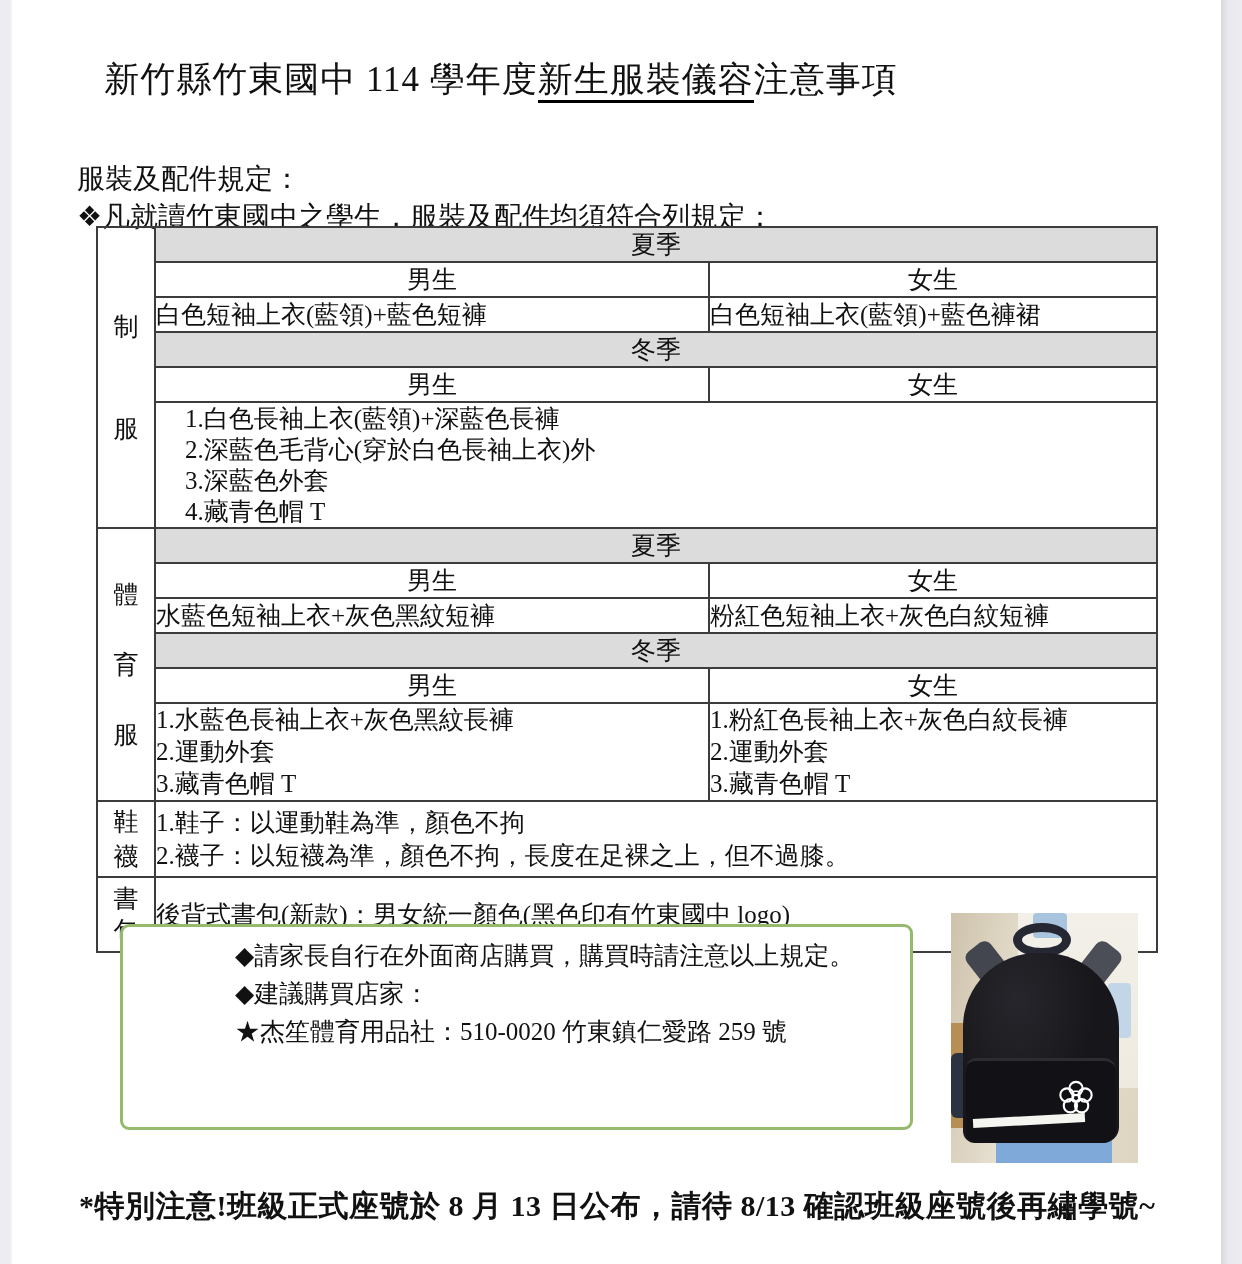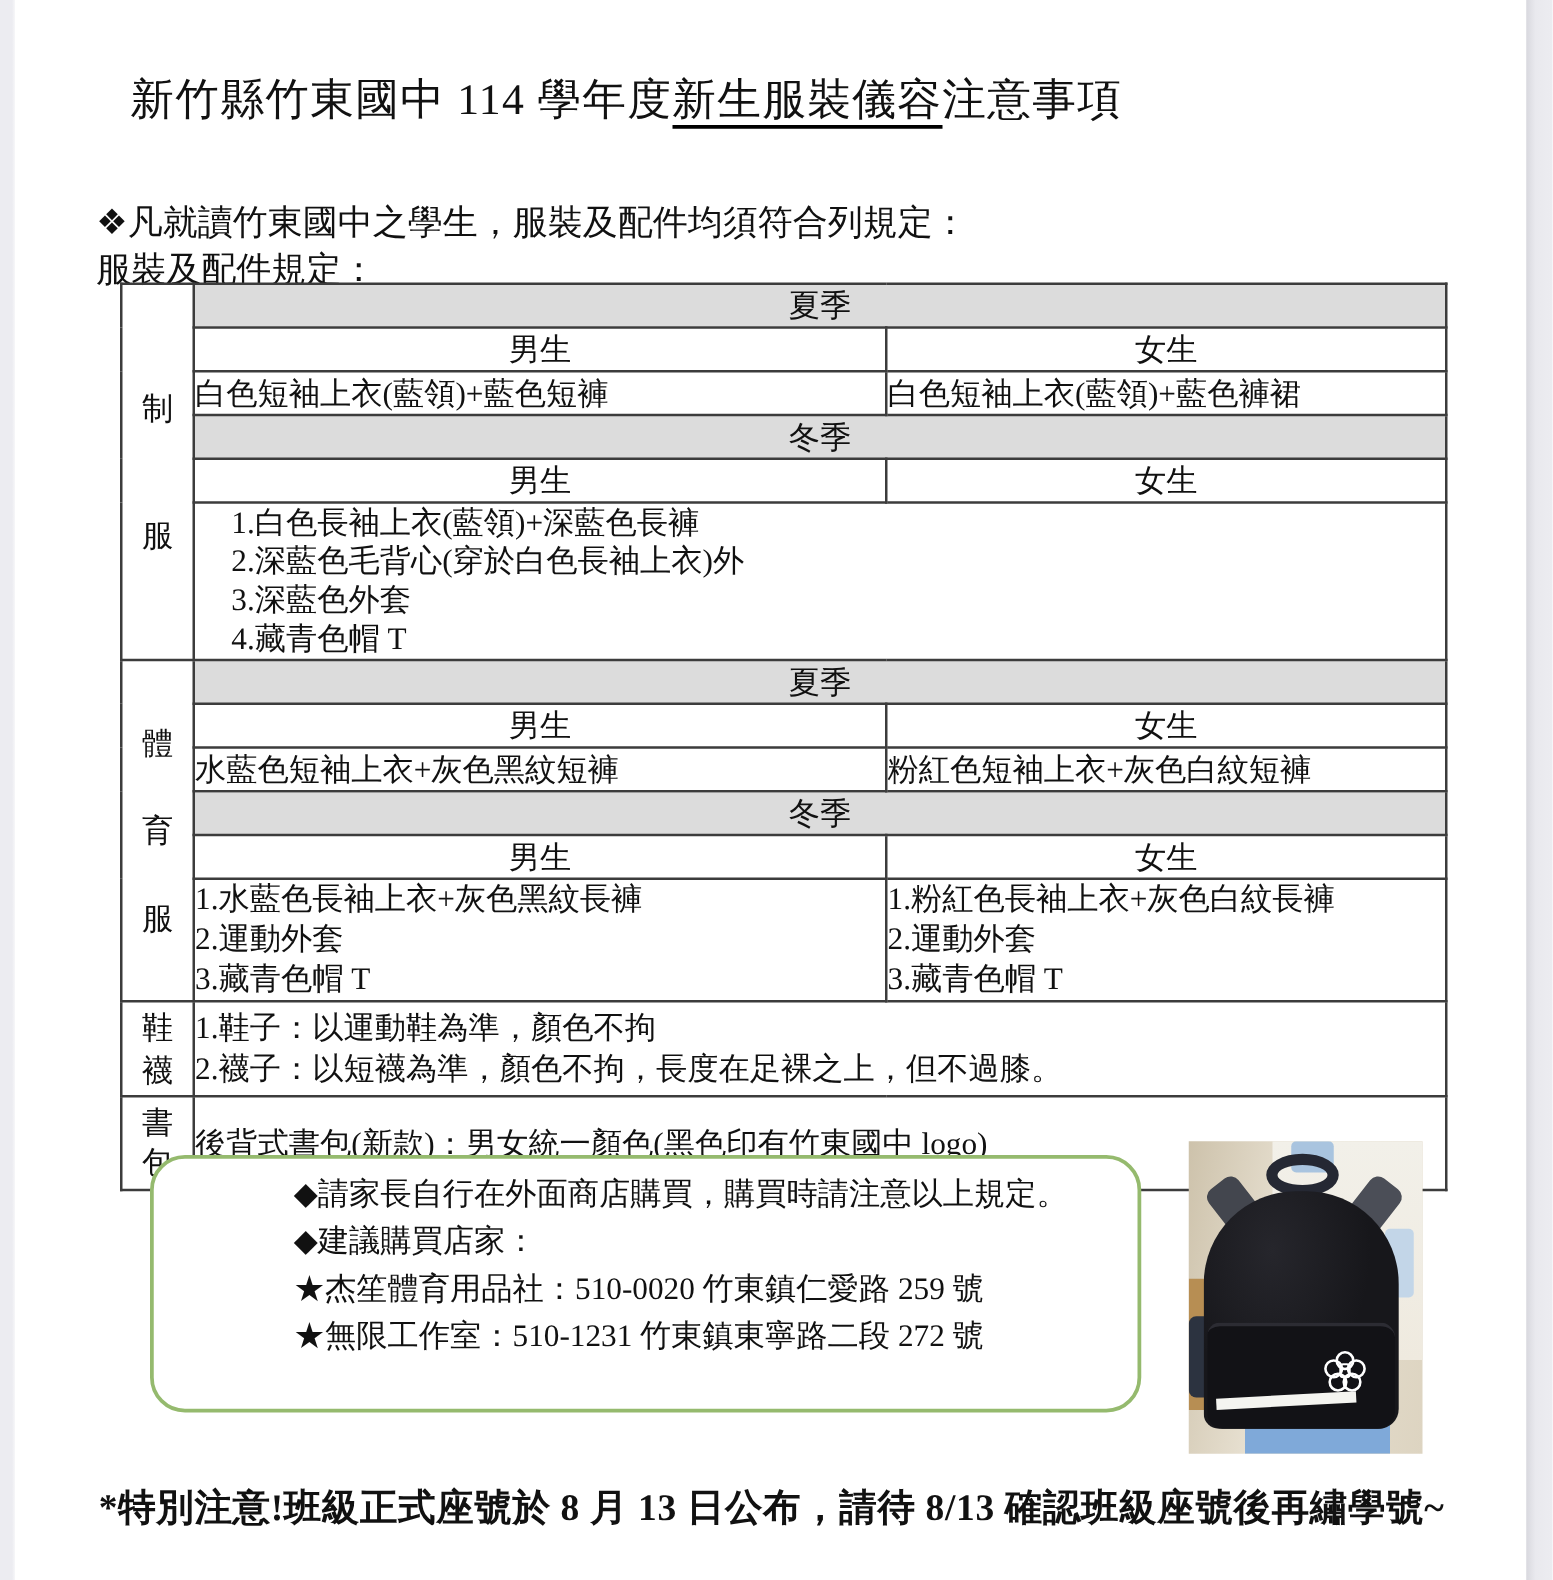--- a/index.html
+++ b/index.html
@@ -39,21 +39,21 @@
   td.listcell{vertical-align:middle;}
   .li{line-height:31px;margin-left:29px;}
   .indent-big{padding-left:152px;}
   .indent-sm{padding-left:10px;}
   .pe-li{line-height:32px;}
   .shoes-li{line-height:33px;}
   .bag-text{padding-left:14px;}
 
   
   .green-box{position:absolute;left:120px;top:924px;width:787px;height:190px;
-    border:3px solid #95ba6e;border-radius:28px;background:#fff;
+    border:3px solid #95ba6e;border-radius:9px;background:#fff;
     padding-top:10px;box-sizing:content-box;}
   .green-box .line{font-size:25px;line-height:38px;padding-left:112px;white-space:nowrap;}
 
   
   .footer-note{position:absolute;left:79px;top:1186px;font-size:30px;font-weight:700;
     white-space:nowrap;letter-spacing:0.5px;}
 
   
   .photo{position:absolute;left:951px;top:913px;width:187px;height:250px;overflow:hidden;
     background:linear-gradient(100deg,#cdc2ab 0%,#e8e1d2 40%,#ddd4c1 100%);}
@@ -81,22 +81,22 @@
 </style>
 </head>
 <body>
 
 <div class="edge-left"></div>
 <div class="edge-right"></div>
 
 <div class="title"><span>新竹縣竹東國中 114 學年度</span><span class="u">新生服裝儀容</span><span>注意事項</span></div>
 
 <div class="intro">
+  <div>服裝及配件規定：</div>
   <div>❖凡就讀竹東國中之學生，服裝及配件均須符合列規定：</div>
-  <div>服裝及配件規定：</div>
 </div>
 
 <table class="rules">
   <colgroup>
       <col style="width:58px">
       <col style="width:554px">
       <col style="width:448px">
     </colgroup>
 
   <tbody>
@@ -193,21 +193,20 @@
     </td>
     <td class="bag-text" colspan="2">後背式書包(新款)：男女統一顏色(黑色印有竹東國中 logo)</td>
   </tr>
 </tbody>
   </table>
 
 <div class="green-box">
   <div class="line">◆請家長自行在外面商店購買，購買時請注意以上規定。</div>
   <div class="line">◆建議購買店家：</div>
   <div class="line">★杰笙體育用品社：510-0020 竹東鎮仁愛路 259 號</div>
-  <div class="line">★無限工作室：510-1231 竹東鎮東寧路二段 272 號</div>
 </div>
 
 <div class="photo">
   <div class="wall"></div>
   <div class="shirt-blue-1"></div>
   <div class="shirt-blue-2"></div>
   <div class="chair"></div>
   <div class="dark-bag"></div>
   <div class="pants"></div>
   <div class="handle"></div>

